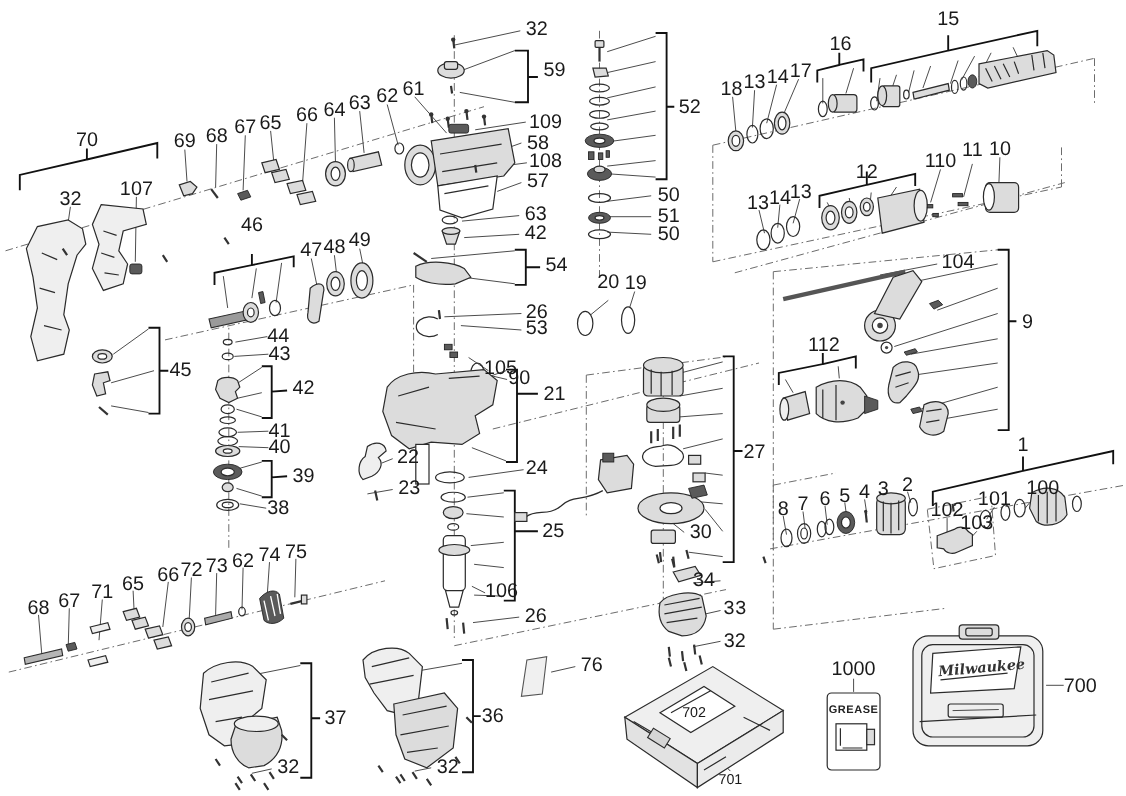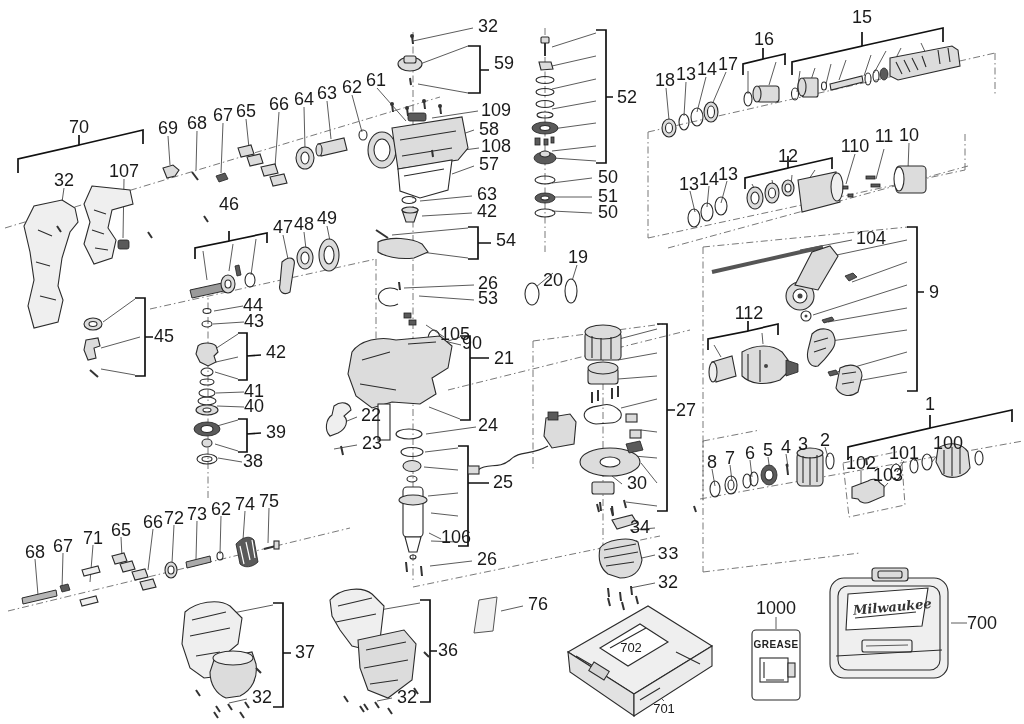--- a/index.html
+++ b/index.html
@@ -428,21 +428,21 @@
       <div class="callout" style="left: 504px; top: 358px;">21</div>
       <div class="callout" style="left: 488px; top: 425px;">24</div>
       <div class="callout" style="left: 503px; top: 482px;">25</div>
       <div class="callout" style="left: 456px; top: 537px;">106</div>
       <div class="callout" style="left: 487px; top: 559px;">26</div>
       <div class="callout" style="left: 538px; top: 604px;">76</div>
       <div class="callout" style="left: 627px; top: 97px;">52</div>
       <div class="callout" style="left: 608px; top: 177px;">50</div>
       <div class="callout" style="left: 608px; top: 196px;">51</div>
       <div class="callout" style="left: 608px; top: 212px;">50</div>
-      <div class="callout" style="left: 553px; top: 280px; text-align: right;">20</div>
+      <div class="callout" style="left: 553px; top: 256px; text-align: right;">20</div>
       <div class="callout" style="left: 578px; top: 257px;">19</div>
       <div class="callout" style="left: 862px; top: 17px;">15</div>
       <div class="callout" style="left: 764px; top: 39px;">16</div>
       <div class="callout" style="left: 665px; top: 80px;">18</div>
       <div class="callout" style="left: 686px; top: 74px;">13</div>
       <div class="callout" style="left: 707px; top: 69px;">14</div>
       <div class="callout" style="left: 728px; top: 64px;">17</div>
       <div class="callout" style="left: 788px; top: 140px; margin-top: 16px;">12</div>
       <div class="callout" style="left: 855px; top: 146px;">110</div>
       <div class="callout" style="left: 884px; top: 136px;">11</div>

